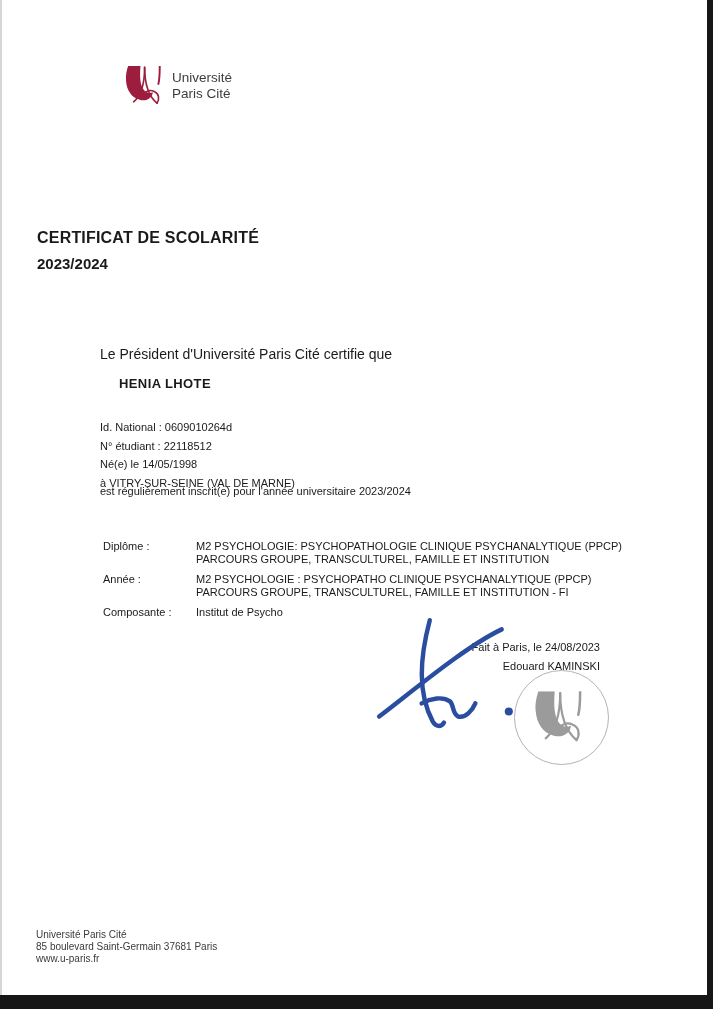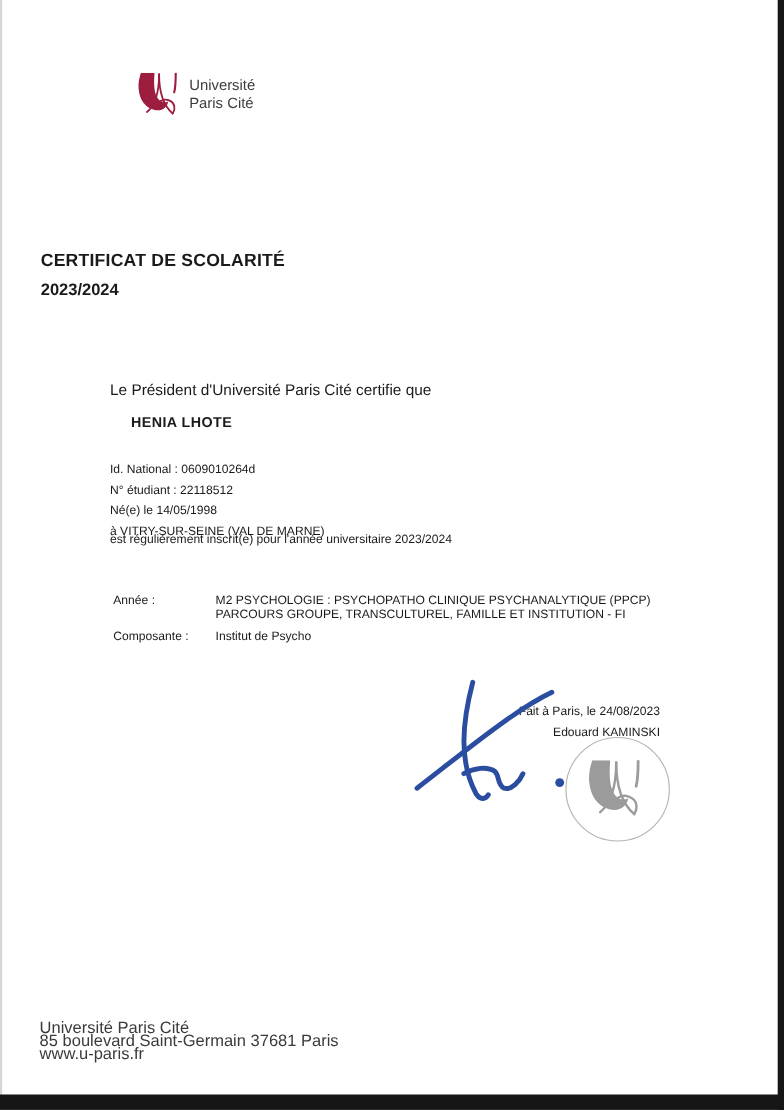--- a/index.html
+++ b/index.html
@@ -38,21 +38,21 @@
   .detail-value{width:437px;}
 
   
   .sig-text{right:113px;top:638px;font-size:11px;line-height:18.5px;text-align:right;z-index:2;}
   .sig-scribble{left:372px;top:616px;width:152px;height:122px;z-index:3;color:#2b4da0;}
   .stamp{left:514px;top:670px;width:93px;height:93px;border:1px solid #b3b3b3;border-radius:50%;
          display:flex;align-items:center;justify-content:center;z-index:1;background:transparent;}
   .stamp-logo{width:58px;height:53px;color:#9b9b9b;}
 
   
-  .footer{left:36px;top:929px;font-size:15px;line-height:12px;color:#3a3a3a;}
+  .footer{left:36px;top:929px;font-size:10px;line-height:12px;color:#3a3a3a;}
 </style>
 </head>
 <body>
 
 <svg width="0" height="0" style="position:absolute" aria-hidden="true">
   <symbol id="upc-logo" viewBox="0 0 64 58">
     <path fill="currentColor" d="M6,0 L24,0 C23,12 23,24 27,32 C30,38 36,41 42,38 C41,46 33,52 23,49 C11,46 4,35 3,22 C2,14 4,6 6,0 Z"></path>
     <path fill="none" stroke="currentColor" stroke-width="2.4" stroke-linecap="round" d="M14,52 C26,42 30,24 30,2"></path>
     <path fill="none" stroke="currentColor" stroke-width="2.4" stroke-linecap="round" d="M30,2 C30,24 34,42 48,54"></path>
     <path fill="none" stroke="currentColor" stroke-width="2.4" stroke-linecap="round" d="M48,54 C52,48 51,40 44,37 C38,34 32,36 30,40"></path>
@@ -84,20 +84,24 @@
   <div>Id. National : 0609010264d</div>
   <div>N° étudiant : 22118512</div>
   <div>Né(e) le 14/05/1998</div>
   <div>à VITRY-SUR-SEINE (VAL DE MARNE)</div>
 </div>
 
 <div class="abs enrollment">est régulièrement inscrit(e) pour l'année universitaire 2023/2024</div>
 
 <div class="abs details">
   <div class="detail-row">
+    <div class="detail-label">Diplôme :</div>
+    <div class="detail-value">M2 PSYCHOLOGIE: PSYCHOPATHOLOGIE CLINIQUE PSYCHANALYTIQUE (PPCP) PARCOURS GROUPE, TRANSCULTUREL, FAMILLE ET INSTITUTION</div>
+  </div>
+  <div class="detail-row">
     <div class="detail-label">Année :</div>
     <div class="detail-value">M2 PSYCHOLOGIE : PSYCHOPATHO CLINIQUE PSYCHANALYTIQUE (PPCP) PARCOURS GROUPE, TRANSCULTUREL, FAMILLE ET INSTITUTION - FI</div>
   </div>
   <div class="detail-row">
     <div class="detail-label">Composante :</div>
     <div class="detail-value">Institut de Psycho</div>
   </div>
 </div>
 
 <div class="abs sig-text">

